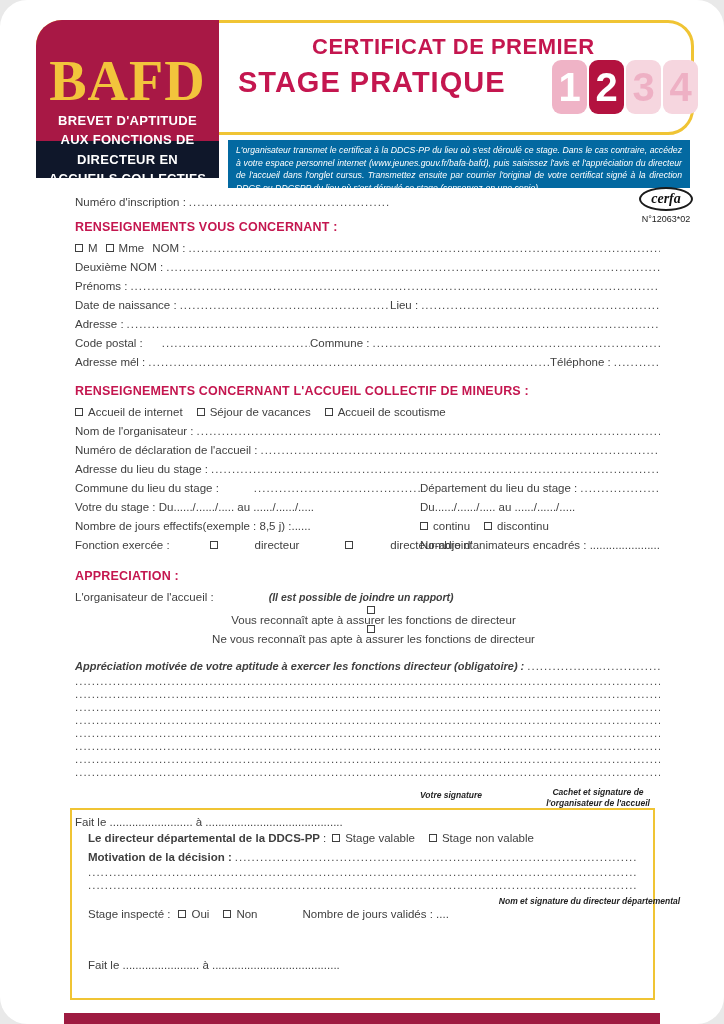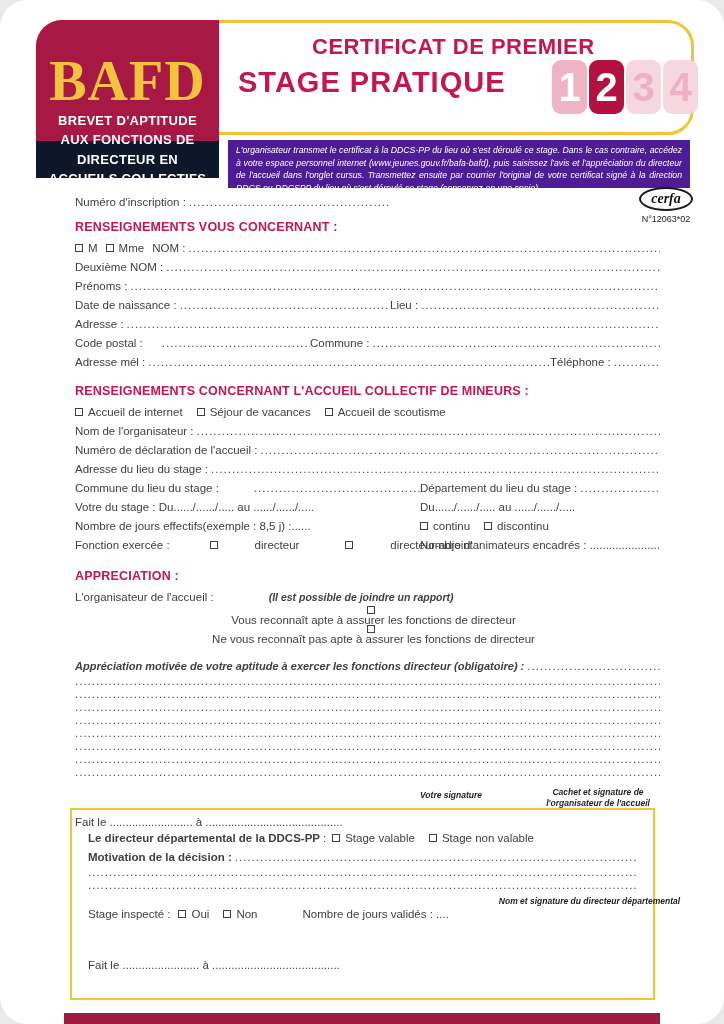--- a/index.html
+++ b/index.html
@@ -26,21 +26,21 @@
     color:#c4164f; letter-spacing:0.5px; }
   .title-line2 { position:absolute; left:238px; top:66px; font-size:29px; font-weight:bold;
     color:#c4164f; letter-spacing:1px; }
   .steps { position:absolute; left:552px; top:60px; display:flex; gap:2px; }
   .step { width:35px; height:54px; border-radius:9px; display:flex; align-items:center;
     justify-content:center; font-size:40px; font-weight:bold; }
   .step1 { background:#efb3c6; color:#ffffff; }
   .step2 { background:#b3123f; color:#ffffff; }
   .step3, .step4 { background:#f6d6df; color:#eeb0c4; }
   .notice { position:absolute; left:228px; top:140px; width:462px; height:48px;
-    background:#4c1d95; color:#ffffff; font-size:8.7px; font-style:italic;
+    background:#0369a1; color:#ffffff; font-size:8.7px; font-style:italic;
     line-height:1.45; padding:4px 8px; text-align:justify; }
 
   
   .cerfa { position:absolute; left:636px; top:187px; width:60px; text-align:center; }
   .cerfa-oval { width:54px; height:24px; border:2px solid #1a1a1a; border-radius:50%;
     display:flex; align-items:center; justify-content:center; margin:0 auto;
     font-family:"Liberation Serif", serif; font-style:italic; font-weight:bold;
     font-size:14px; color:#111; }
   .cerfa-num { margin-top:3px; font-size:9px; color:#222; }
 

